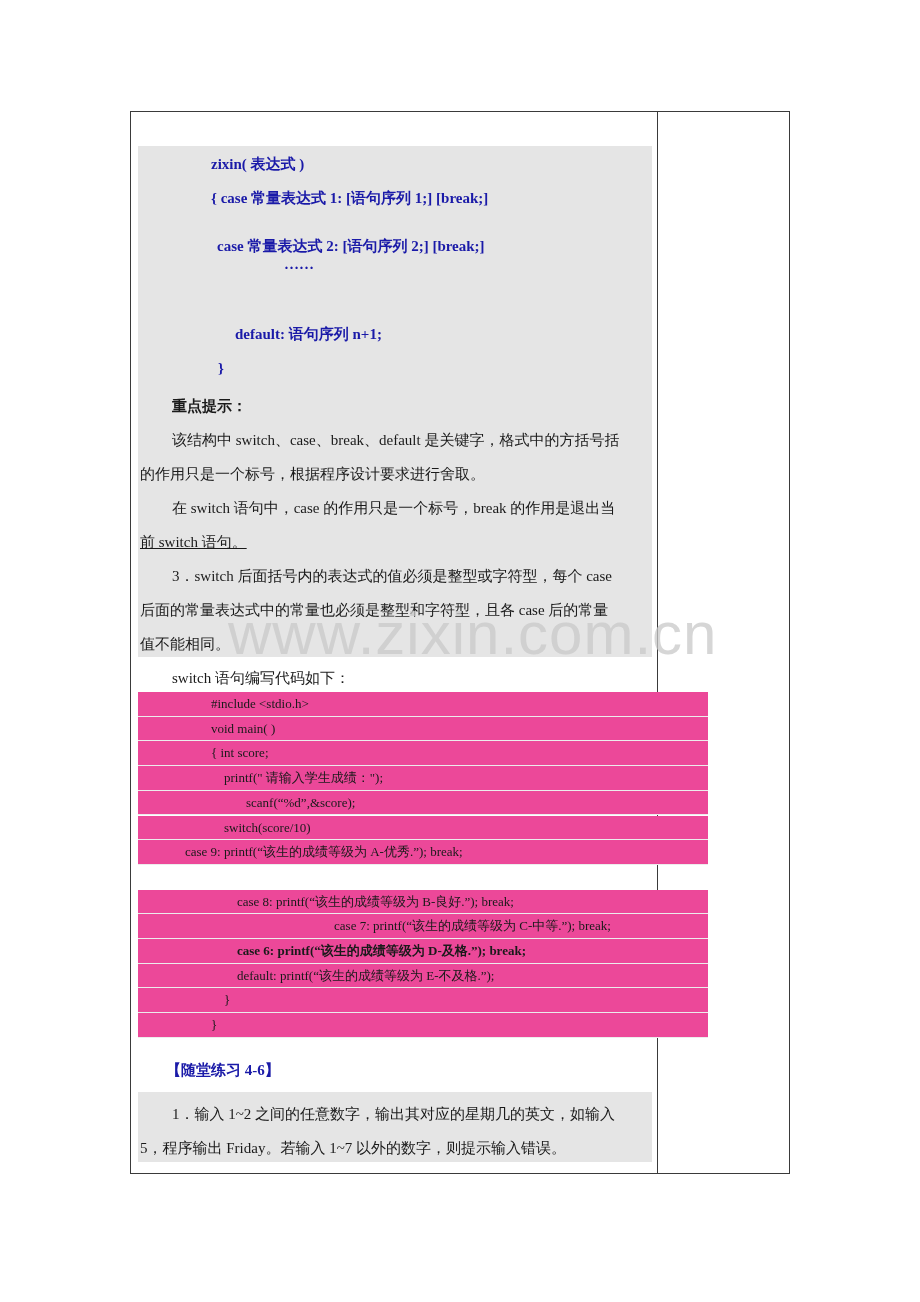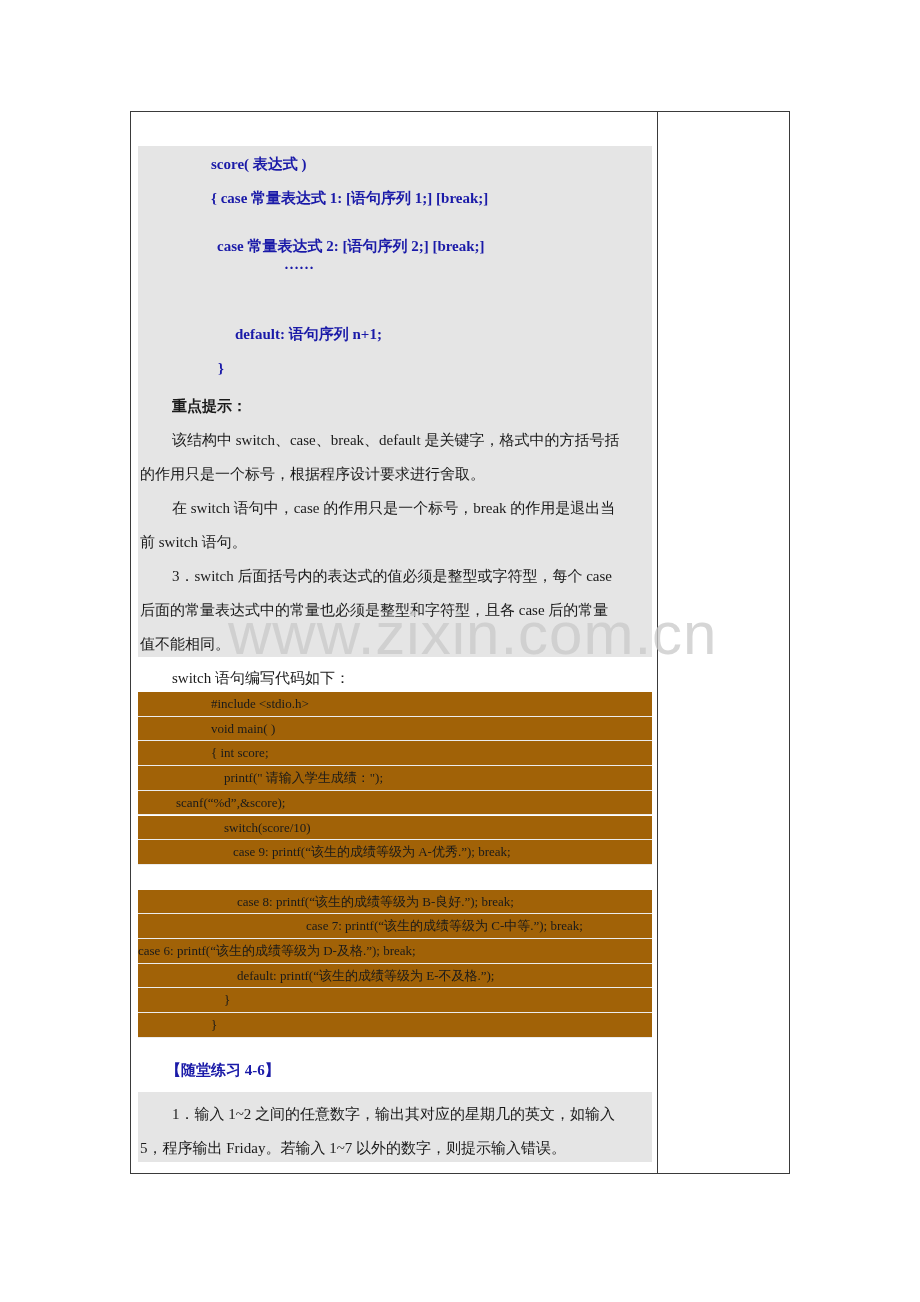--- a/index.html
+++ b/index.html
@@ -39,23 +39,23 @@
       white-space: nowrap;
     }
     .shade { background: #e5e5e5; }
     .indent { padding-left: 34px; }
     .flush { padding-left: 2px; }
 
     .blue { color: #1a1aa8; font-weight: bold; }
     .bold { font-weight: bold; }
     .code-row {
       position: absolute;
-      left: 7px; width: 514px;
+      left: 7px; width: 570px;
       height: 24.7px;
-      background: #a16207;
+      background: #ec4899;
       border-bottom: 1px solid #ececec;
       font-size: 13px;
       line-height: 24px;
       white-space: nowrap;
     }
 
     .side-text {
       position: absolute;
       left: 9px;
       font-size: 15px;
@@ -82,52 +82,52 @@
 <div class="page">
   <div class="table">
     <div class="col-divider"></div>
 
     <div class="main-col">
 
       <div class="line indent" style="top:15px;margin-top:20px;">其一般格式为：</div>
 
       <div class="shade" style="position:absolute;left:7px;width:514px;top:34px;height:511px;"></div>
 
-      <div class="line blue" style="top:42px;padding-left:73px;background:transparent;">score(  表达式  )</div>
+      <div class="line blue" style="top:42px;padding-left:73px;background:transparent;">zixin(  表达式  )</div>
       <div class="line blue" style="top:76px;padding-left:73px;">{    case    常量表达式 1:    [语句序列 1;] [break;]</div>
       <div class="line blue" style="top:124px;padding-left:79px;">case    常量表达式 2:    [语句序列 2;] [break;]</div>
       <div class="line blue" style="top:142px;padding-left:146px;">……</div>
       <div class="line blue" style="top:212px;padding-left:97px;">default:  语句序列 n+1;</div>
       <div class="line blue" style="top:246px;padding-left:80px;">}</div>
 
       <div class="line bold indent" style="top:284px;">重点提示：</div>
 
       <div class="line indent" style="top:318px;">该结构中 switch、case、break、default 是关键字，格式中的方括号括</div>
       <div class="line flush" style="top:352px;">的作用只是一个标号，根据程序设计要求进行舍取。</div>
 
       <div class="line indent" style="top:386px;">在 switch 语句中，case 的作用只是一个标号，break 的作用是退出当</div>
-      <div class="line flush" style="top:420px;">前 switch 语句。</div>
+      <div class="line flush" style="top:420px;text-decoration:underline;">前 switch 语句。</div>
 
       <div class="line indent" style="top:454px;">3．switch 后面括号内的表达式的值必须是整型或字符型，每个 case</div>
       <div class="line flush" style="top:488px;">后面的常量表达式中的常量也必须是整型和字符型，且各 case 后的常量</div>
       <div class="line flush" style="top:522px;">值不能相同。</div>
 
       <div class="line indent" style="top:556px;">switch 语句编写代码如下：</div>
 
       <div class="code-row" style="top:580px;padding-left:73px;">#include &lt;stdio.h&gt;</div>
       <div class="code-row" style="top:604.7px;padding-left:73px;">void main( )</div>
       <div class="code-row" style="top:629.4px;padding-left:73px;">{    int score;</div>
       <div class="code-row" style="top:654.1px;padding-left:86px;">printf(" 请输入学生成绩：");</div>
-      <div class="code-row" style="top:678.8px;padding-left:38px;">scanf(“%d”,&amp;score);</div>
+      <div class="code-row" style="top:678.8px;padding-left:108px;">scanf(“%d”,&amp;score);</div>
       <div class="code-row" style="top:703.5px;padding-left:86px;">switch(score/10)</div>
       <div class="code-row" style="top:728.2px;padding-left:100px;">{    case    10:</div>
-      <div class="code-row" style="top:728px;padding-left:95px;">case    9:    printf(“该生的成绩等级为 A-优秀.”); break;</div>
+      <div class="code-row" style="top:728px;padding-left:47px;">case    9:    printf(“该生的成绩等级为 A-优秀.”); break;</div>
       <div class="code-row" style="top:777.6px;padding-left:99px;">case    8:    printf(“该生的成绩等级为 B-良好.”); break;</div>
       <div class="code-row" style="top:802.3px;padding-left:99px;text-align:center;">case    7:    printf(“该生的成绩等级为 C-中等.”); break;</div>
-      <div class="code-row" style="top:827px;">case    6:    printf(“该生的成绩等级为 D-及格.”); break;</div>
+      <div class="code-row" style="top:827px;padding-left:99px;font-weight:bold;">case    6:    printf(“该生的成绩等级为 D-及格.”); break;</div>
       <div class="code-row" style="top:851.7px;padding-left:99px;">default:    printf(“该生的成绩等级为 E-不及格.”);</div>
       <div class="code-row" style="top:876.4px;padding-left:86px;">}</div>
       <div class="code-row" style="top:901.1px;padding-left:73px;">}</div>
 
       <div class="line blue" style="top:948px;padding-left:28px;">【随堂练习 4-6】</div>
       <div class="shade" style="position:absolute;left:7px;width:514px;top:980px;height:70px;"></div>
       <div class="line indent" style="top:992px;">1．输入 1~2 之间的任意数字，输出其对应的星期几的英文，如输入</div>
       <div class="line flush" style="top:1026px;">5，程序输出 Friday。若输入 1~7 以外的数字，则提示输入错误。</div>
     </div>
 

